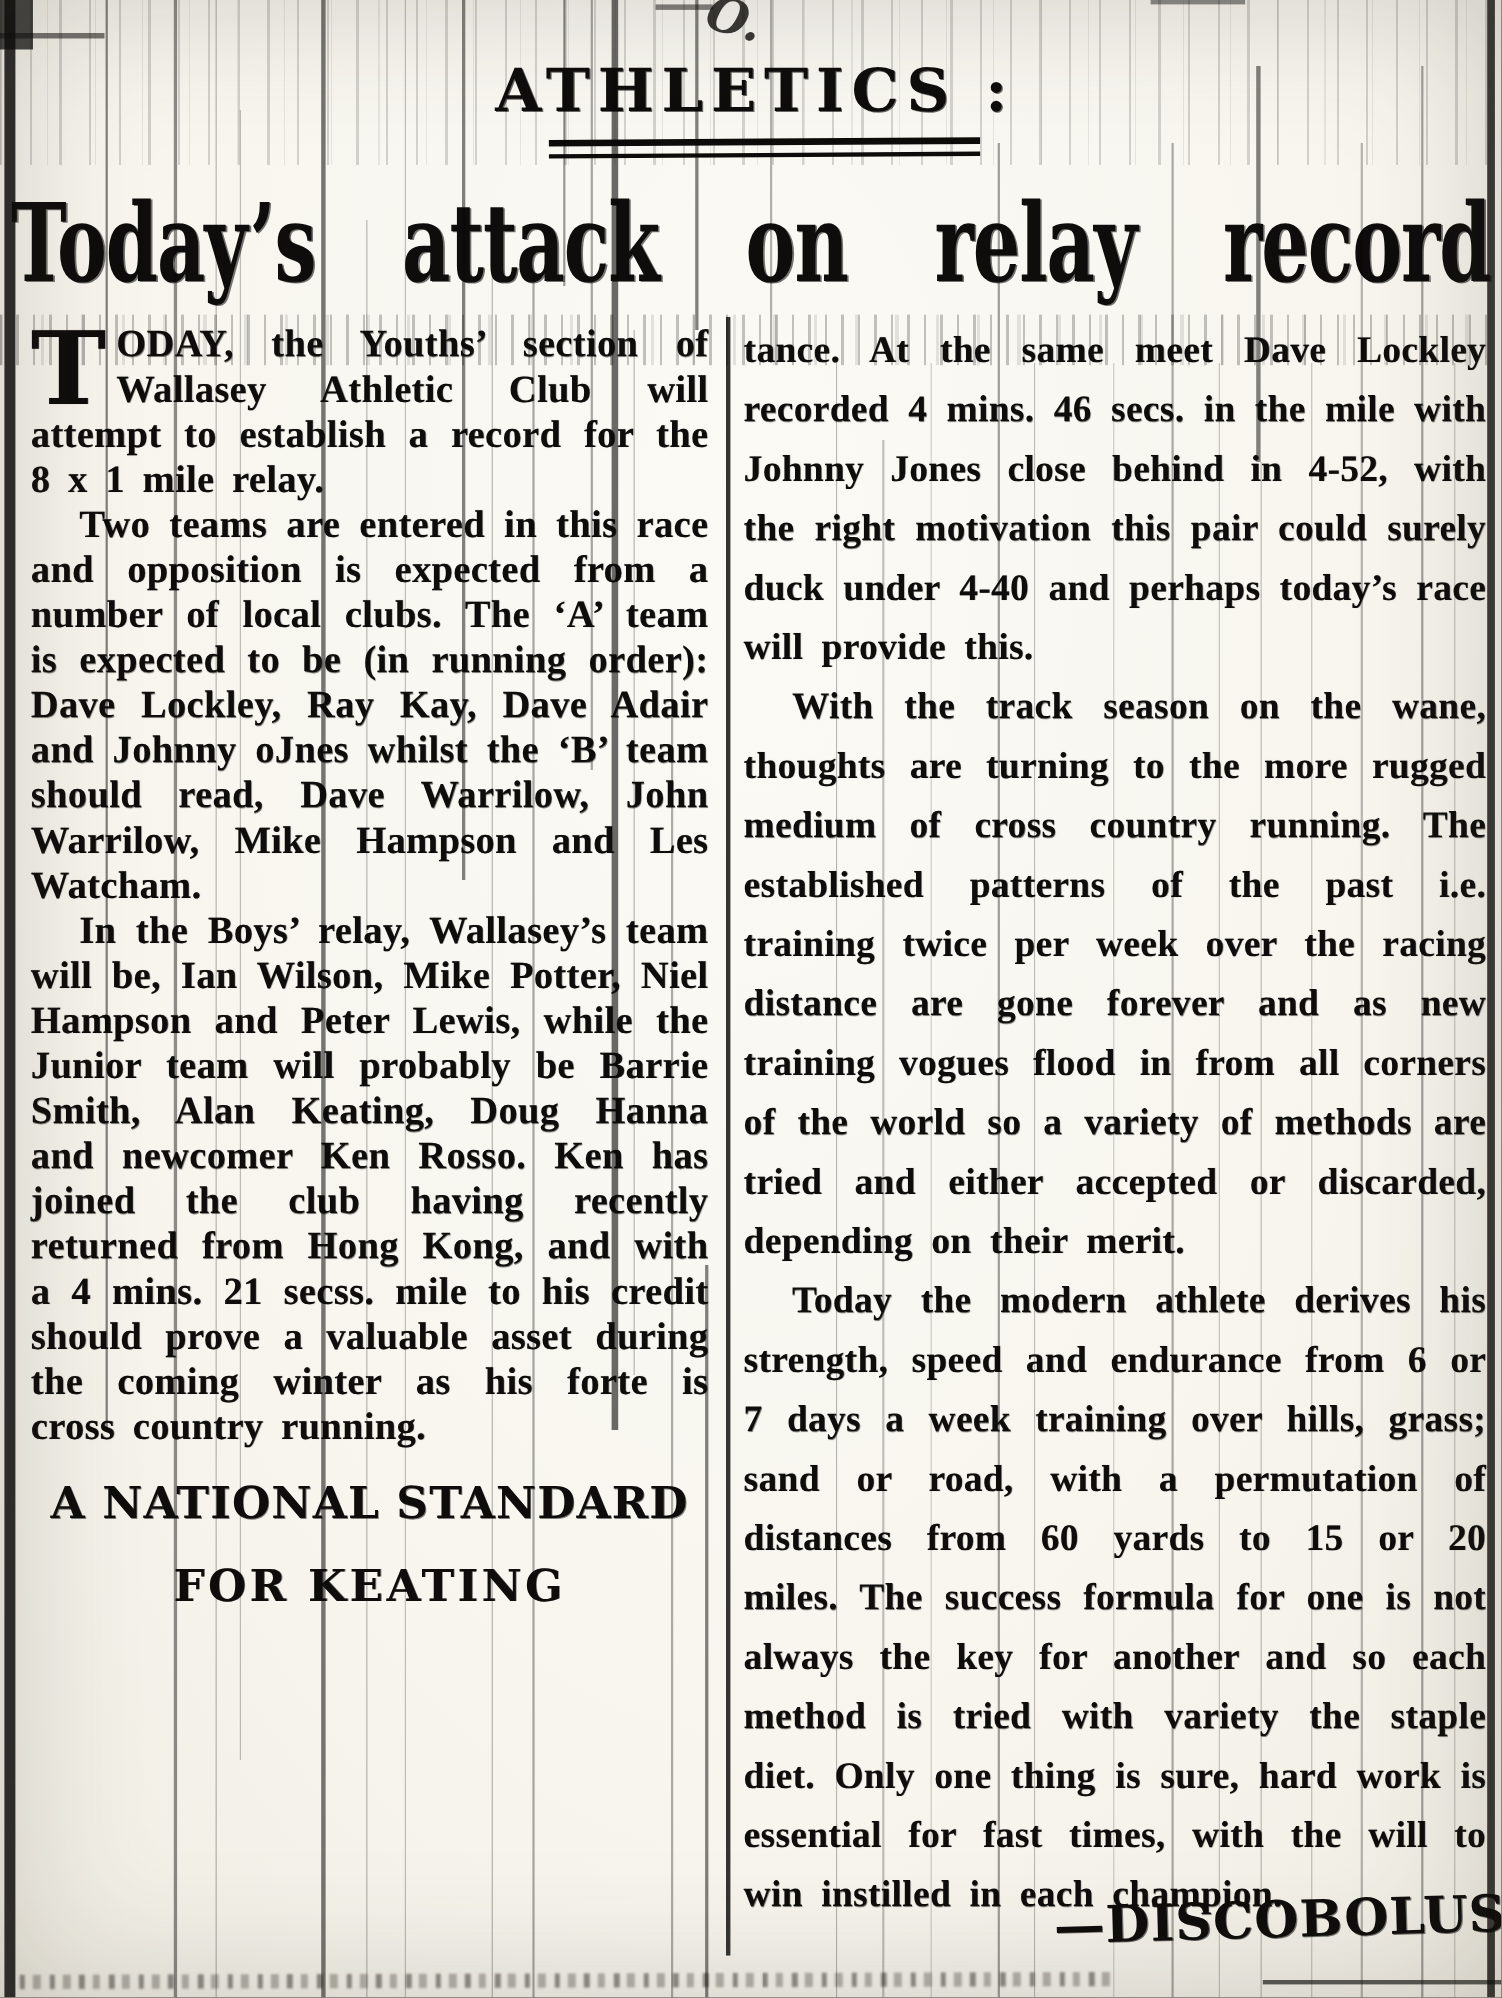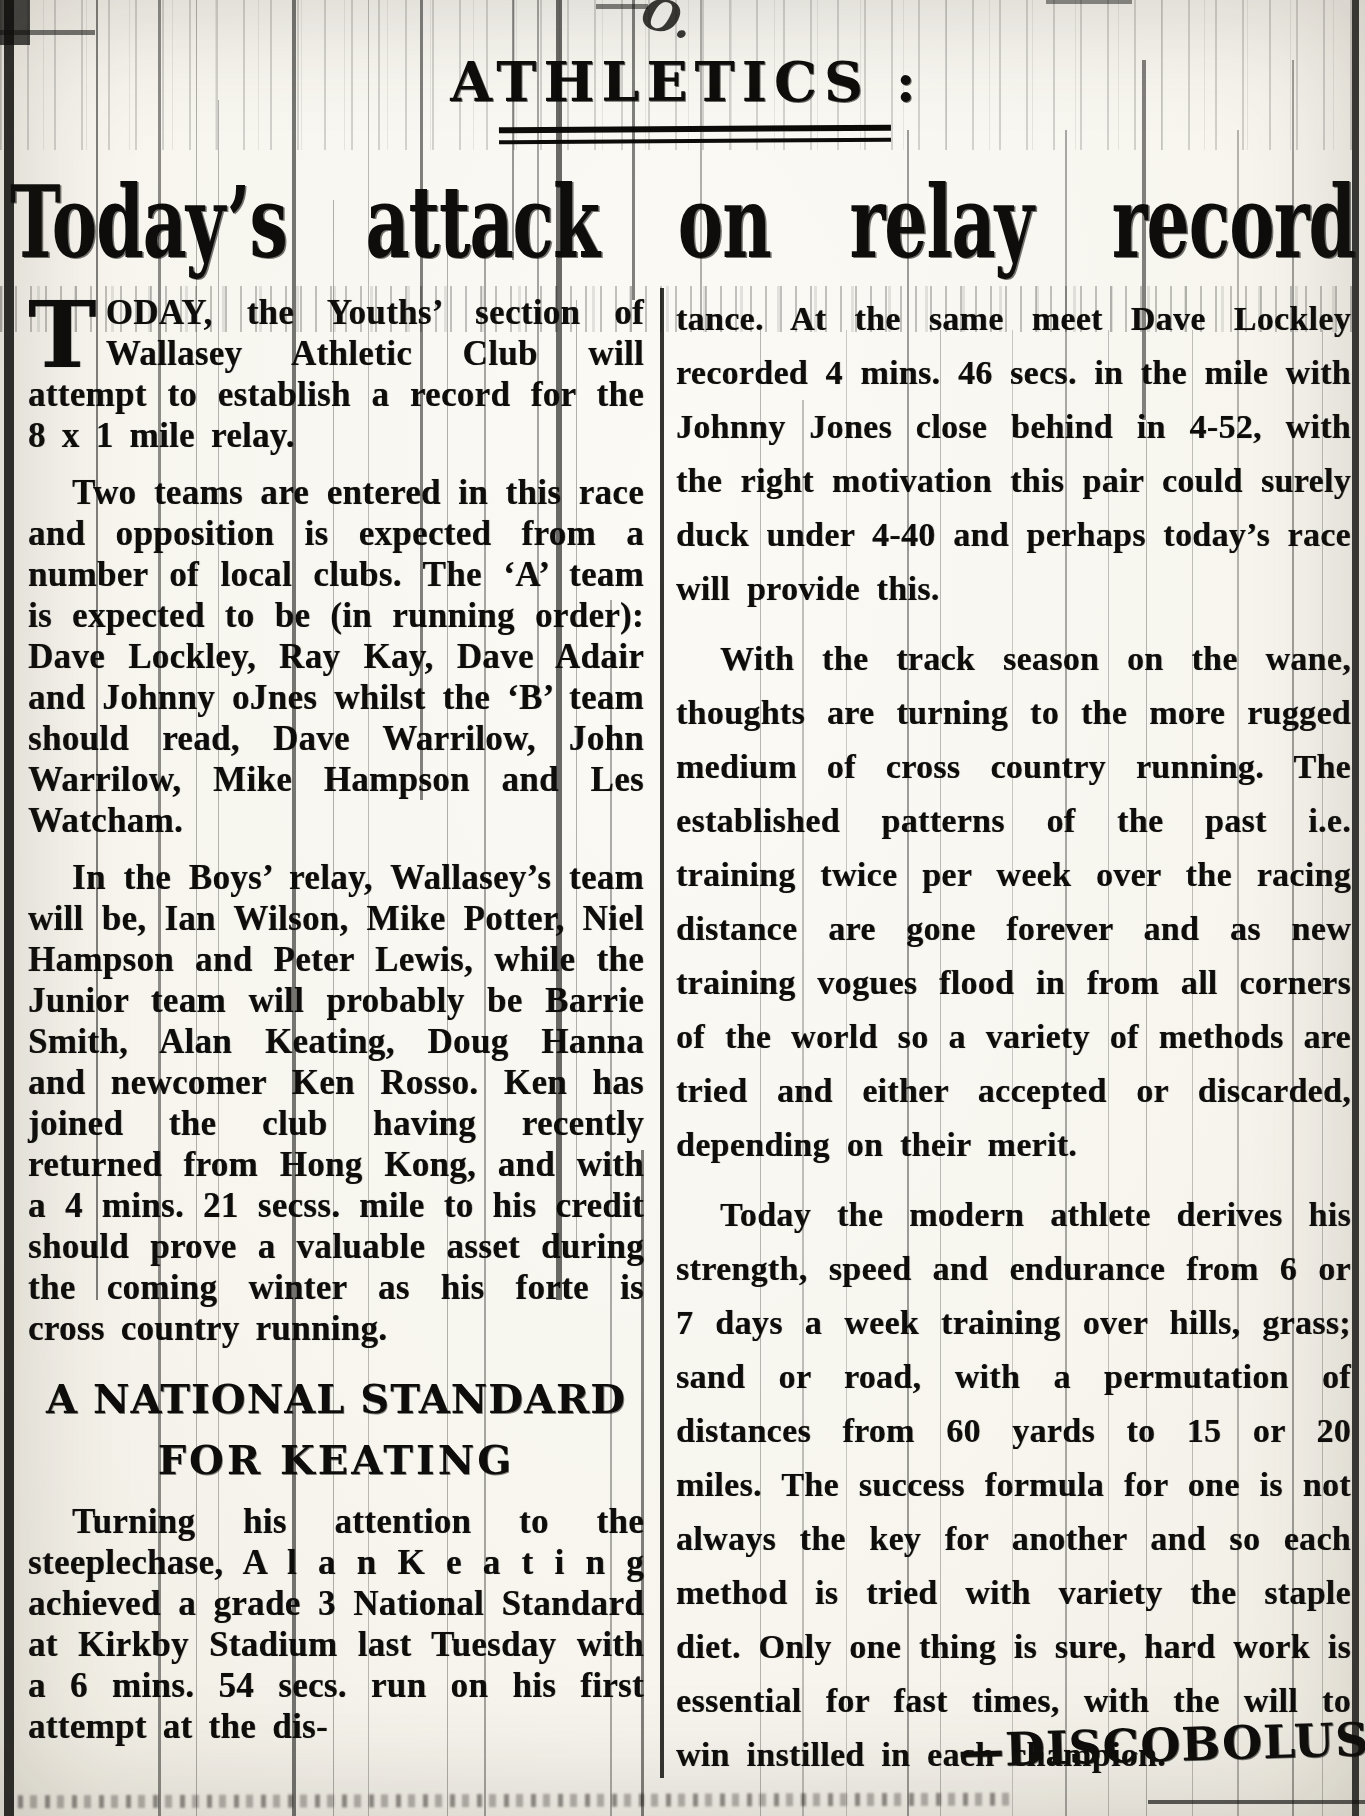--- a/index.html
+++ b/index.html
@@ -73,39 +73,39 @@
   }
   p {
     margin:0;
     text-align:justify;
     font-weight:bold;
     letter-spacing:.3px;
     text-shadow:.5px .4px .7px rgba(12,12,10,.55);
   }
   .col-left p  { font-size:35px; line-height:41px; word-spacing:7px; }
   .col-right p { font-size:34px; line-height:54px; word-spacing:8px; }
-  p.indent { text-indent:44px;margin-top:16px; }
+  p.indent { text-indent:44px; }
   .dropcap {
     float:left;
     font-family:"DejaVu Serif", serif;
     font-weight:bold;
     font-size:92px;
     line-height:70px;
     padding:8px 9px 0 0;
   }
   .subhead-group {
     margin:26px 0 18px;
     text-align:center;
     font-family:"DejaVu Serif", serif;
     font-weight:bold;
     letter-spacing:1px;
     text-shadow:.8px .6px 0 rgba(10,10,8,.5);
   }
   .subhead-line { font-size:40px; }
-  .subhead-line + .subhead-line { margin-top:14px; letter-spacing:3px; }
+  .subhead-line + .subhead-line { margin-top:28px; letter-spacing:3px; }
   .crosshead {
     margin:14px 0 10px;
     text-align:center;
     font-family:"DejaVu Serif", serif;
     font-weight:bold;
     font-size:36px;
     letter-spacing:1px;
     text-shadow:.8px .6px 0 rgba(10,10,8,.5);
   }
   .byline {
@@ -172,21 +172,20 @@
   <div class="columns">
 
     <div class="col-left">
       <p><span class="dropcap">T</span><span>ODAY, the Youths’ section of Wallasey Athletic Club will attempt to establish a record for the 8 x 1 mile relay.</span></p>
       <p class="indent">Two teams are entered in this race and opposition is expected from a number of local clubs. The ‘A’ team is expected to be (in running order): Dave Lockley, Ray Kay, Dave Adair and Johnny oJnes whilst the ‘B’ team should read, Dave Warrilow, John Warrilow, Mike Hampson and Les Watcham.</p>
       <p class="indent">In the Boys’ relay, Wallasey’s team will be, Ian Wilson, Mike Potter, Niel Hampson and Peter Lewis, while the Junior team will probably be Barrie Smith, Alan Keating, Doug Hanna and newcomer Ken Rosso. Ken has joined the club having recently returned from Hong Kong, and with a 4 mins. 21 secss. mile to his credit should prove a valuable asset during the coming winter as his forte is cross country running.</p>
       <div class="subhead-group">
         <div class="subhead-line">A NATIONAL STANDARD</div>
         <div class="subhead-line">FOR KEATING</div>
       </div>
-      <p class="indent">Turning his attention to the steeplechase, A l a n  K e a t i n g achieved a grade 3 National Standard at Kirkby Stadium last Tuesday with a 6 mins. 54 secs. run on his first attempt at the dis-</p>
     </div>
 
     <div class="col-right">
       <p>tance. At the same meet Dave Lockley recorded 4 mins. 46 secs. in the mile with Johnny Jones close behind in 4-52, with the right motivation this pair could surely duck under 4-40 and perhaps today’s race will provide this.</p>
       <p class="indent">With the track season on the wane, thoughts are turning to the more rugged medium of cross country running. The established patterns of the past i.e. training twice per week over the racing distance are gone forever and as new training vogues flood in from all corners of the world so a variety of methods are tried and either accepted or discarded, depending on their merit.</p>
       <p class="indent">Today the modern athlete derives his strength, speed and endurance from 6 or 7 days a week training over hills, grass; sand or road, with a permutation of distances from 60 yards to 15 or 20 miles. The success formula for one is not always the key for another and so each method is tried with variety the staple diet. Only one thing is sure, hard work is essential for fast times, with the will to win instilled in each champion.</p>
       <div class="byline">—DISCOBOLUS</div>
     </div>
 
   </div>

